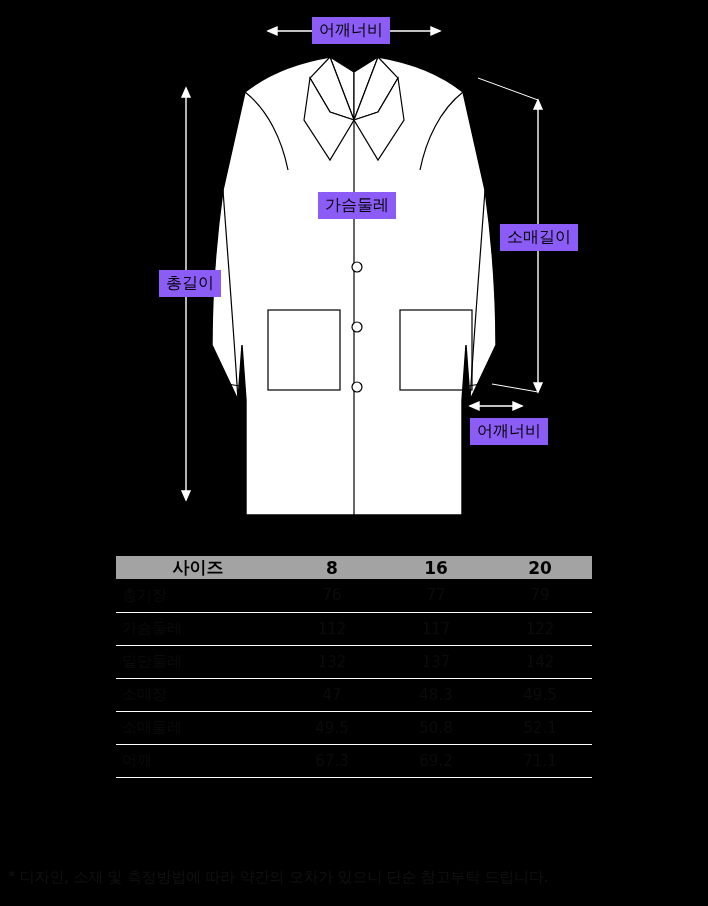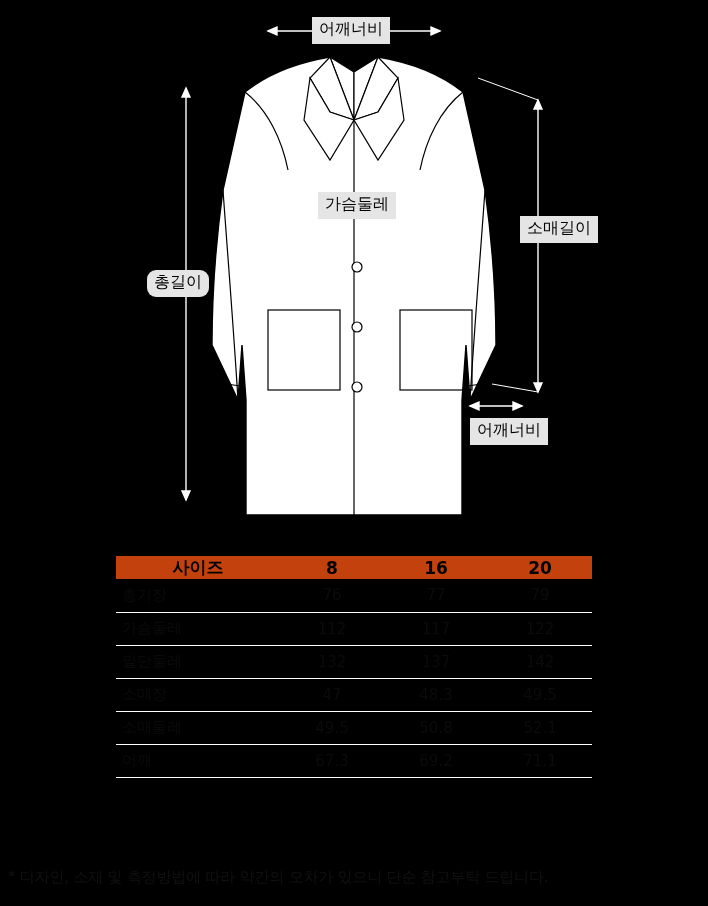--- a/index.html
+++ b/index.html
@@ -18,52 +18,52 @@
   
   #diagram-area {
     position: absolute;
     left: 0; top: 0;
     width: 708px; height: 540px;
   }
   #diagram-svg { display: block; }
 
   .dim-label {
     position: absolute;
-    background: #e5e5e5;
+    background: #8b5cf6;
     color: #000000;
     font-size: 16px;
     line-height: 1;
     padding: 5px 7px 6px 7px;
     white-space: nowrap;
-    font-family: Liberation Mono, monospace;
+    font-family: Liberation Sans, sans-serif;
   }
 
   #label-shoulder { left: 312px; top: 17px; }
   #label-chest    { left: 318px; top: 192px; }
-  #label-sleeve   { left: 500px; top: 216px; margin-left: 20px; }
-  #label-length   { left: 147px; top: 270px; border-radius: 9px; }
+  #label-sleeve   { left: 500px; top: 224px; }
+  #label-length   { left: 159px; top: 270px; }
   #label-cuff     { left: 470px; top: 418px; }
 
   
   #size-table {
     position: absolute;
     left: 116px; top: 556px;
     width: 476px;
     border-collapse: collapse;
     font-size: 15px;
   }
   #size-table th, #size-table td {
     text-align: center;
     padding: 0;
     height: 33px;
     vertical-align: middle;
     font-weight: normal;
   }
   #size-table thead th {
-    background: #c2410c;
+    background: #a3a3a3;
     color: #000000;
     font-size: 17px;
     font-weight: bold;
     height: 22px;
   }
   #size-table tbody tr {
     border-bottom: 1px solid #ffffff;
   }
   #size-table tbody td {
     color: #0b0b0b;

